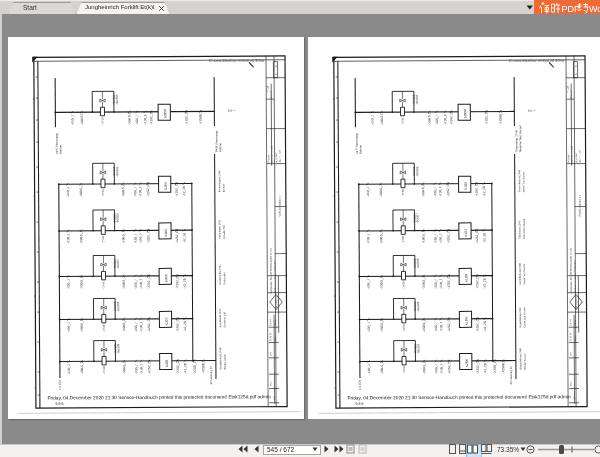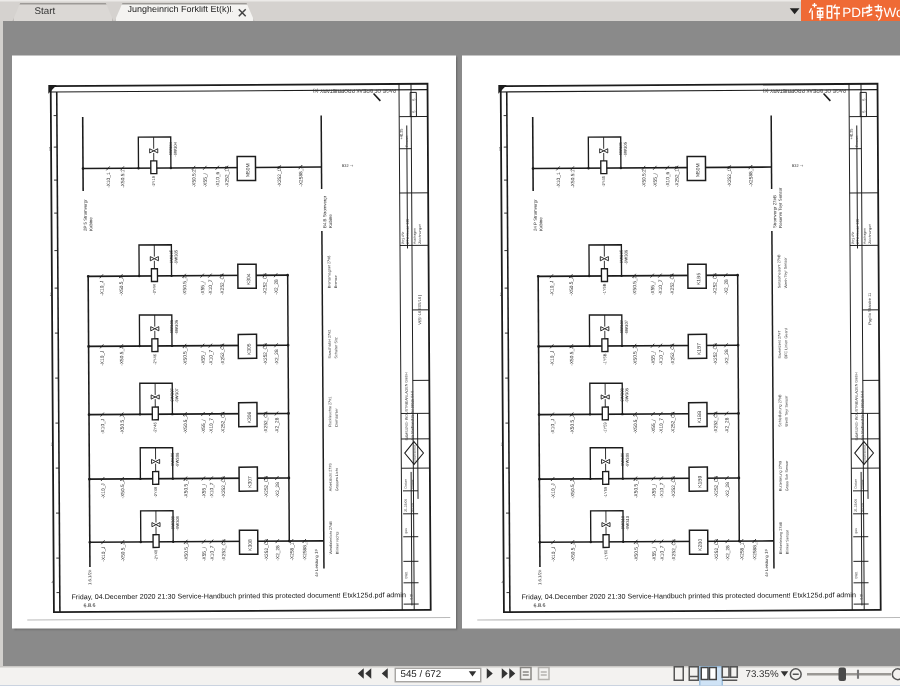--- a/index.html
+++ b/index.html
@@ -1,15 +1,15 @@
 <!DOCTYPE html>
 <html><head><meta charset="utf-8"><style>
 html,body{margin:0;padding:0;width:600px;height:457px;overflow:hidden;
  font-family:"Liberation Sans",sans-serif;}
-#app{position:relative;width:600px;height:457px;background:#3b82f6;}
+#app{position:relative;width:600px;height:457px;background:#ef4444;}
 .abs{position:absolute;}
 .skew{transform:rotate(-0.35deg);transform-origin:40px 20px;}
 </style></head><body>
 <div id="app">
 
 <div class="abs" style="left:0;top:0;width:600px;height:14px;background:#d5d2cf;border-top:1px solid #eceae8;"></div>
 
 <div class="abs" style="left:8px;top:2px;width:66px;height:12px;background:#dbd8d5;border:1px solid #9d9a97;border-bottom:none;border-radius:2px 2px 0 0;clip-path:polygon(0 100%,8% 0,92% 0,100% 100%);"></div>
 <div class="abs" style="left:23px;top:4px;font-size:6.5px;color:#333;">Start</div>
 

